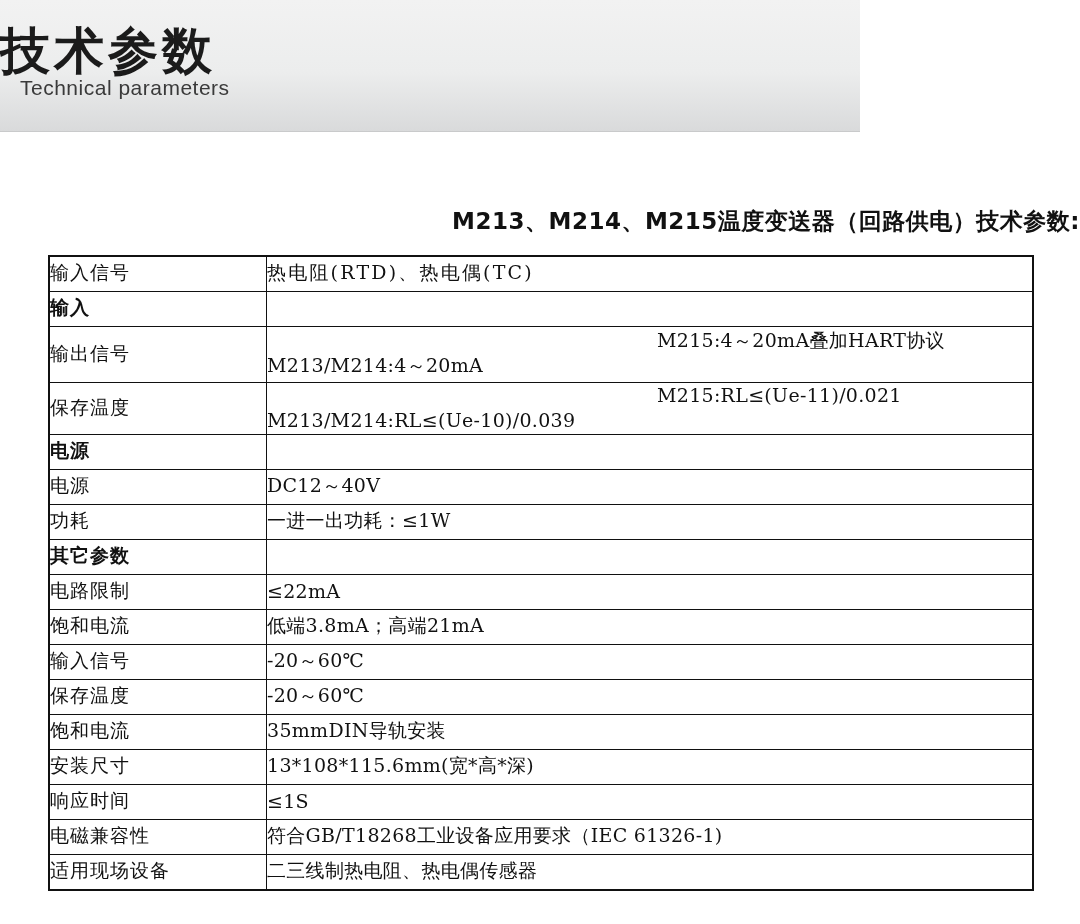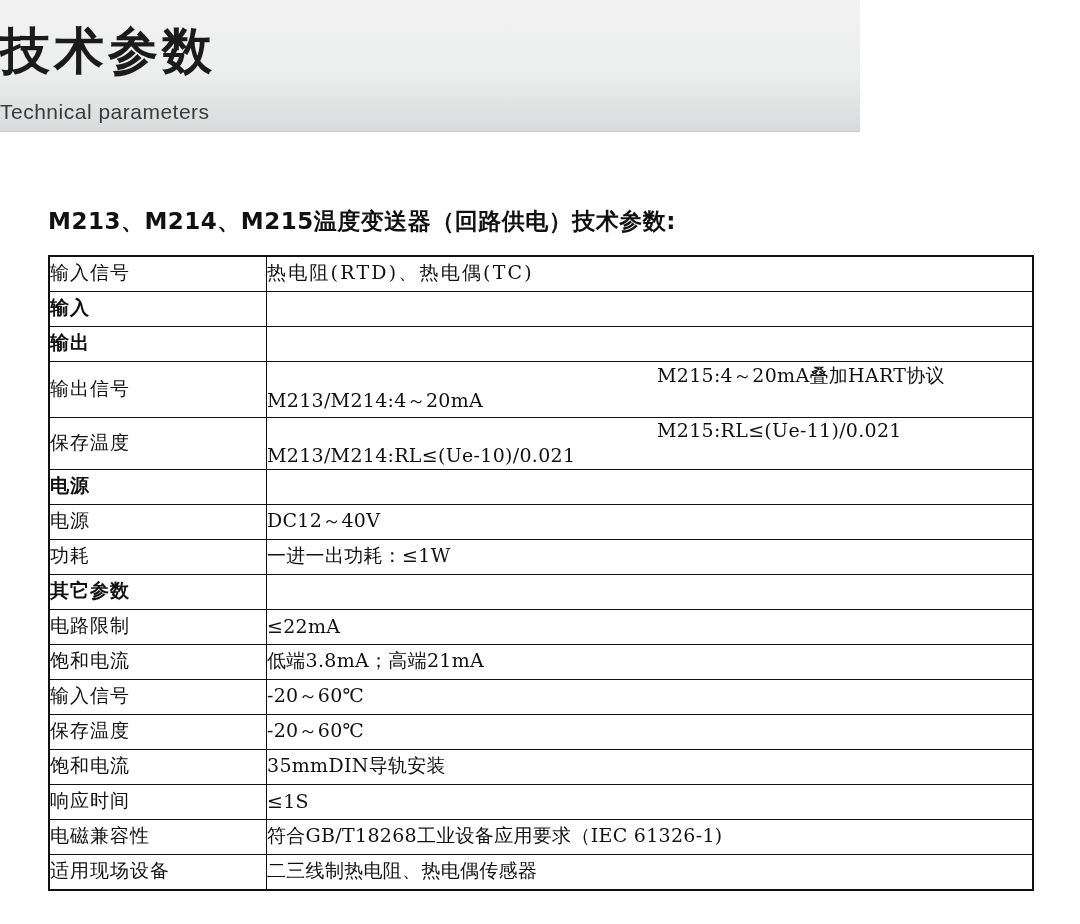--- a/index.html
+++ b/index.html
@@ -33,31 +33,33 @@
     color: #1b1b1b;
     line-height: 1;
     padding-top: 26px;
   }
   .banner-sub {
     font-family: "Liberation Sans", sans-serif;
     font-size: 21px;
     font-weight: 400;
     letter-spacing: 0.5px;
     color: #3a3a3a;
-    margin-top: 24px;
+    margin-top: 0;
+    padding-left: 20px;
   }
 
   
   .section-heading {
     font-family: "DejaVu Sans", sans-serif;
     font-size: 23px;
     font-weight: 700;
     color: #111111;
     margin: 74px 0 0 48px;
     letter-spacing: 0.5px;
+    text-align: right;
   }
 
   
   .spec-table-wrap {
     margin: 18px 0 0 48px;
     width: 986px;
   }
   table.spec {
     width: 100%;
     border-collapse: collapse;
@@ -122,37 +124,33 @@
     <tbody id="spec-body">
         <tr>
           <td class="label">输入信号</td>
           <td class="value spaced">热电阻(RTD)、热电偶(TC)</td>
         </tr>
         <tr>
           <td class="label group">输入</td>
           <td class="value"></td>
         </tr>
         <tr>
-          <td class="label group">输出</td>
-          <td class="value"></td>
-        </tr>
-        <tr>
           <td class="label">输出信号</td>
           <td class="value">
             <div class="two-col">
               <span class="c1">M213/M214:4～20mA</span>
               <span class="c2">M215:4～20mA叠加HART协议</span>
             </div>
           </td>
         </tr>
         <tr>
           <td class="label">保存温度</td>
           <td class="value">
             <div class="two-col">
-              <span class="c1">M213/M214:RL≤(Ue-10)/0.021</span>
+              <span class="c1">M213/M214:RL≤(Ue-10)/0.039</span>
               <span class="c2">M215:RL≤(Ue-11)/0.021</span>
             </div>
           </td>
         </tr>
         <tr>
           <td class="label group">电源</td>
           <td class="value"></td>
         </tr>
         <tr>
           <td class="label">电源</td>
@@ -180,20 +178,24 @@
         </tr>
         <tr>
           <td class="label">保存温度</td>
           <td class="value">-20～60℃</td>
         </tr>
         <tr>
           <td class="label">饱和电流</td>
           <td class="value">35mmDIN导轨安装</td>
         </tr>
         <tr>
+          <td class="label">安装尺寸</td>
+          <td class="value">13*108*115.6mm(宽*高*深)</td>
+        </tr>
+        <tr>
           <td class="label">响应时间</td>
           <td class="value">≤1S</td>
         </tr>
         <tr>
           <td class="label">电磁兼容性</td>
           <td class="value">符合GB/T18268工业设备应用要求（IEC 61326-1)</td>
         </tr>
         <tr>
           <td class="label">适用现场设备</td>
           <td class="value">二三线制热电阻、热电偶传感器</td>

